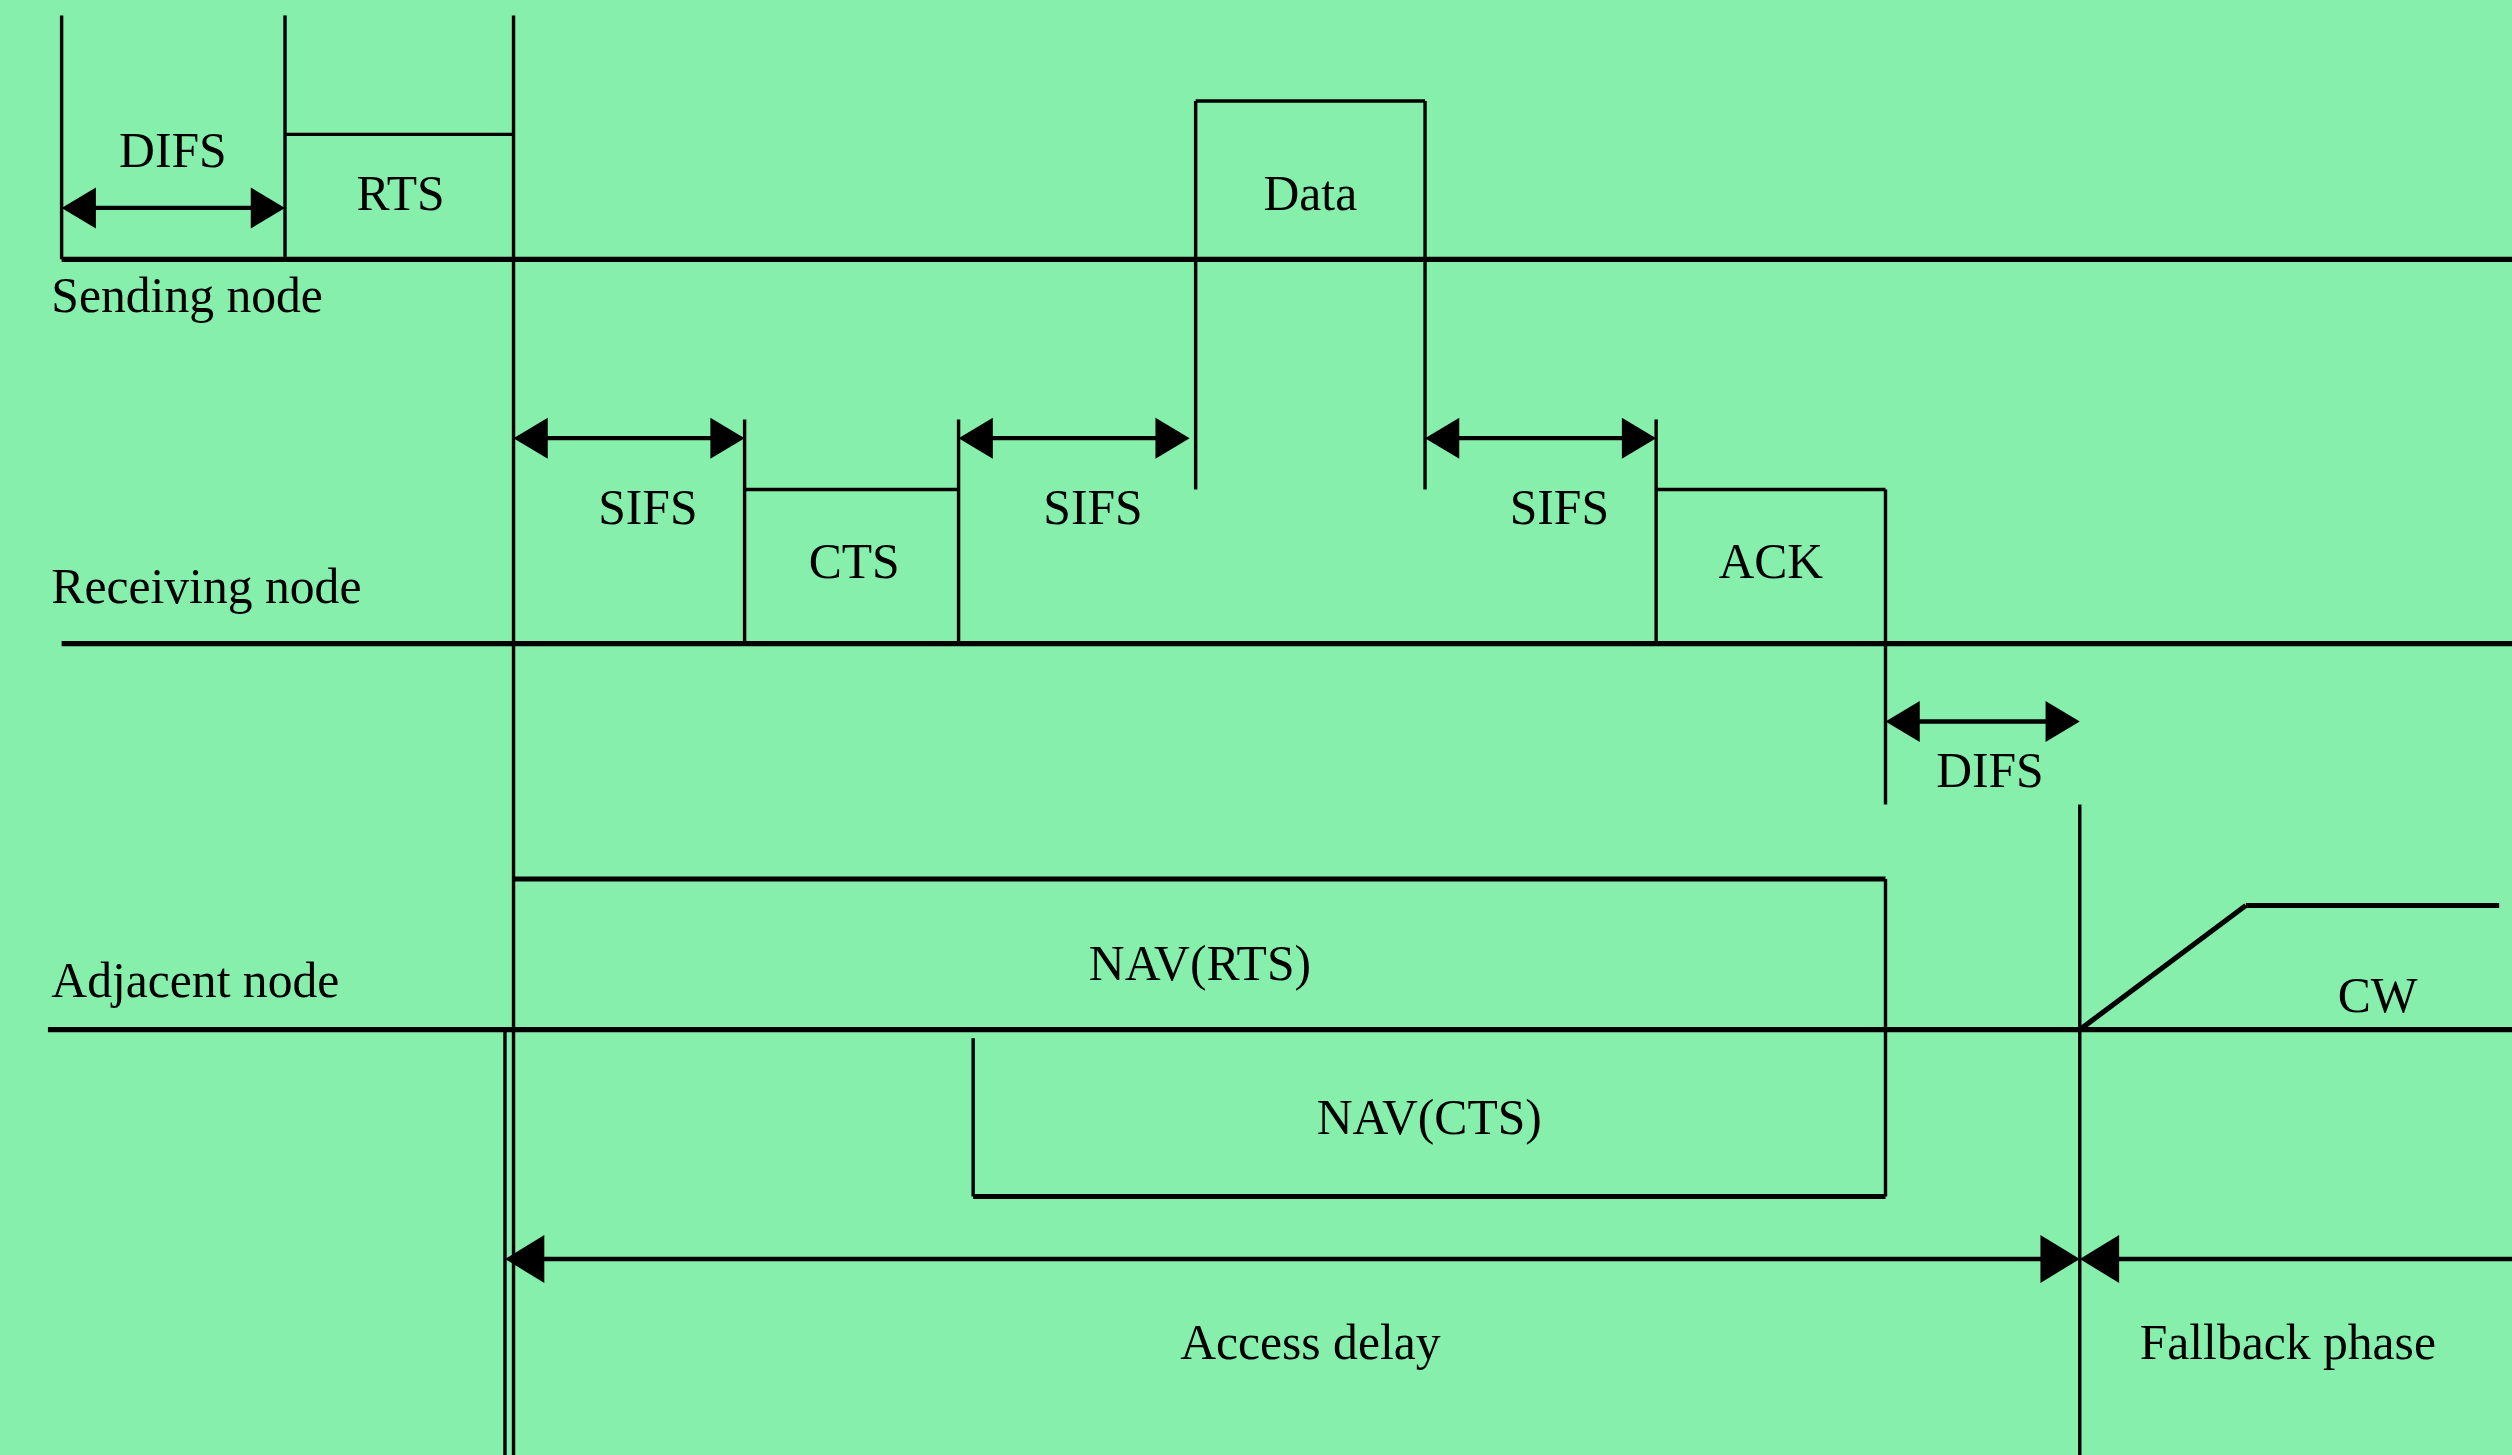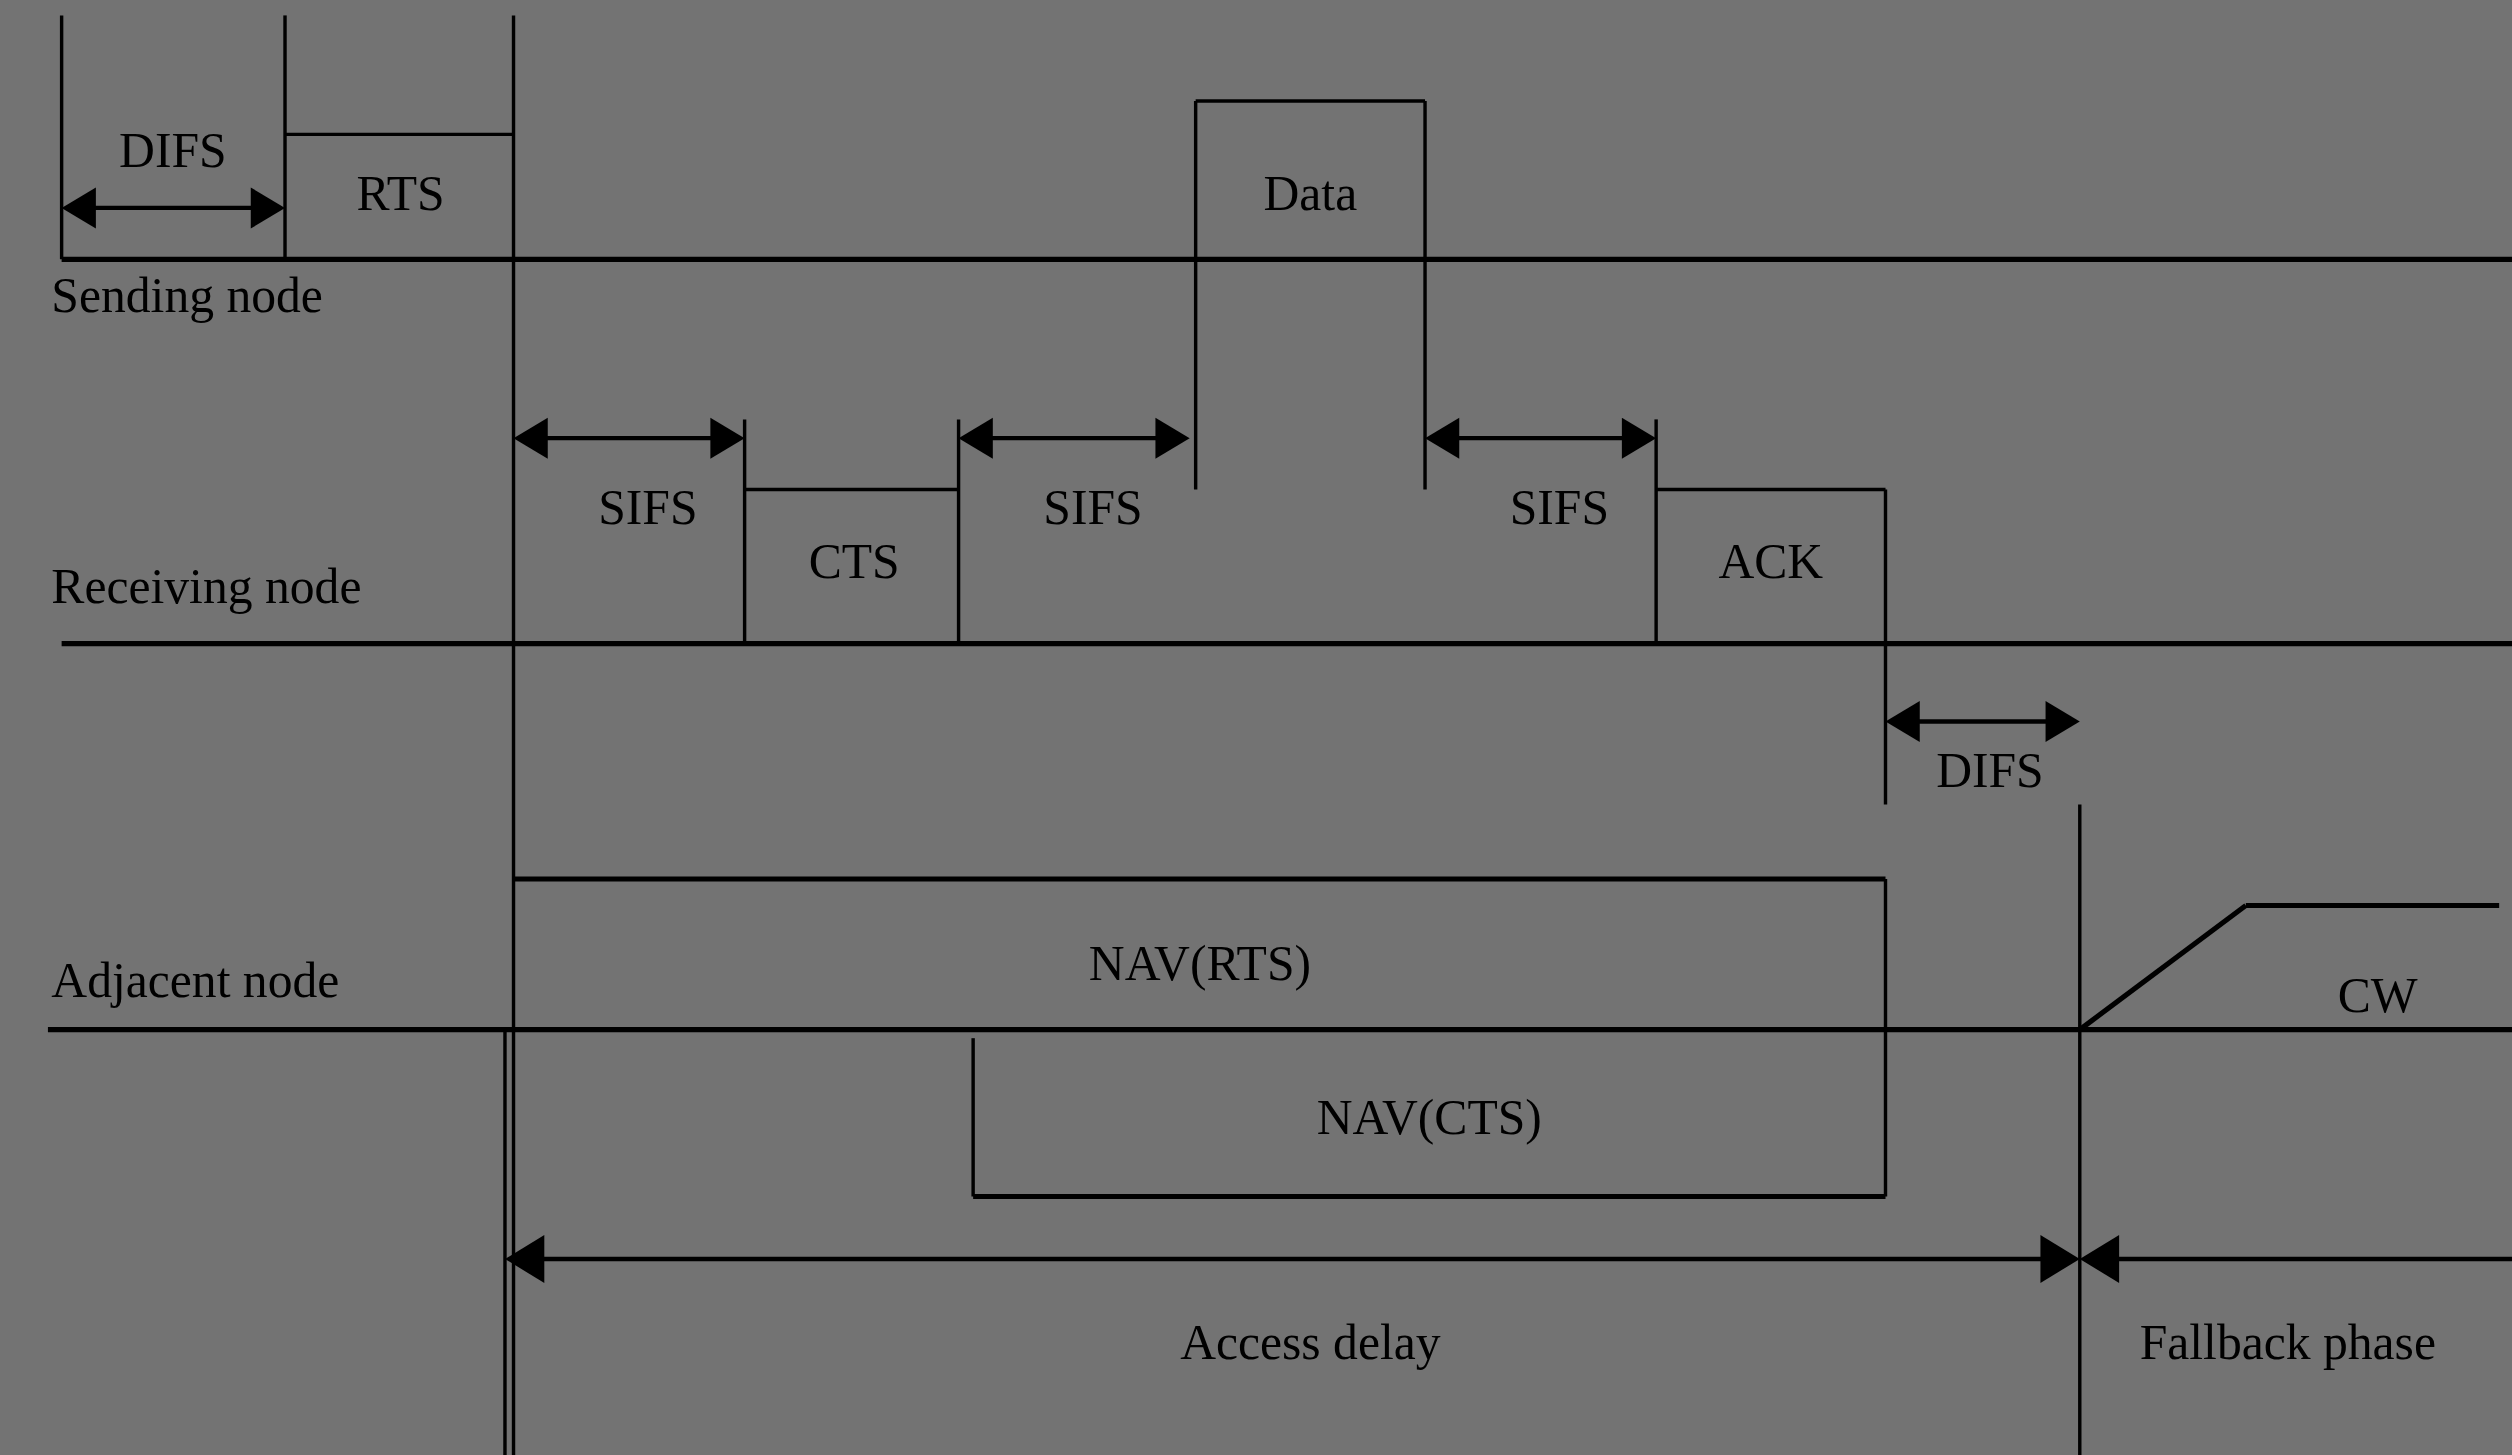--- a/index.html
+++ b/index.html
@@ -4,21 +4,21 @@
 <style>
   html, body {
     margin: 0;
     padding: 0;
     background: #ffffff;
   }
   #stage {
     position: relative;
     width: 2512px;
     height: 1455px;
-    background: #737373;
+    background: #86efac;
     font-family: "Liberation Serif", "DejaVu Serif", serif;
   }
   svg#diagram {
     position: absolute;
     left: 0;
     top: 0;
     width: 2512px;
     height: 1455px;
     display: block;
   }

